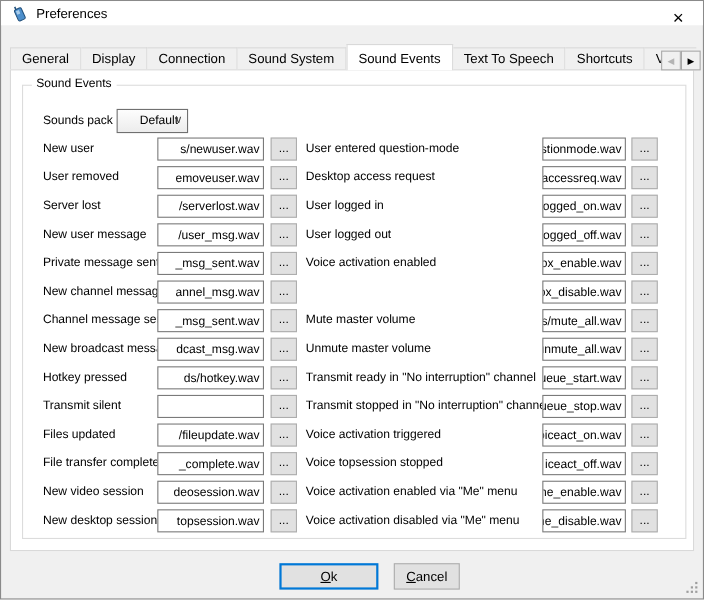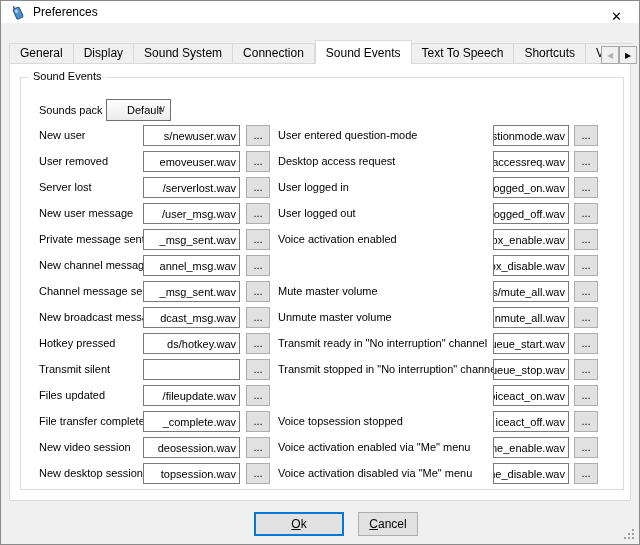--- a/index.html
+++ b/index.html
@@ -122,22 +122,22 @@
         </g>
       </svg>
     </span>
     <span class="title">Preferences</span>
     <span class="closebtn">✕</span>
   </div>
 
   <div class="tabbar">
       <div class="tab">General</div>
       <div class="tab">Display</div>
+      <div class="tab">Connection</div>
       <div class="tab">Sound System</div>
-      <div class="tab">Connection</div>
       <div class="tab active">Sound Events</div>
       <div class="tab">Text To Speech</div>
       <div class="tab">Shortcuts</div>
       <div class="tab">Video</div>
     </div>
   <button class="tabscroll left">◀</button>
   <button class="tabscroll right">▶</button>
 
   <div class="pane">
     <div class="groupbox">
@@ -313,20 +313,21 @@
     <button class="browse">...</button>
   </div>
           <div class="row" style="top: 281px;">
     <span class="lbl">Transmit stopped in "No interruption" channel</span>
     <div class="fld">
       <span class="val">ueue_stop.wav</span>
     </div>
     <button class="browse">...</button>
   </div>
           <div class="row" style="top: 307px;">
+    <span class="lbl">Voice activation triggered</span>
     <div class="fld">
       <span class="val">oiceact_on.wav</span>
     </div>
     <button class="browse">...</button>
   </div>
           <div class="row" style="top: 333px;">
     <span class="lbl">Voice topsession stopped</span>
     <div class="fld">
       <span class="val">iceact_off.wav</span>
     </div>

